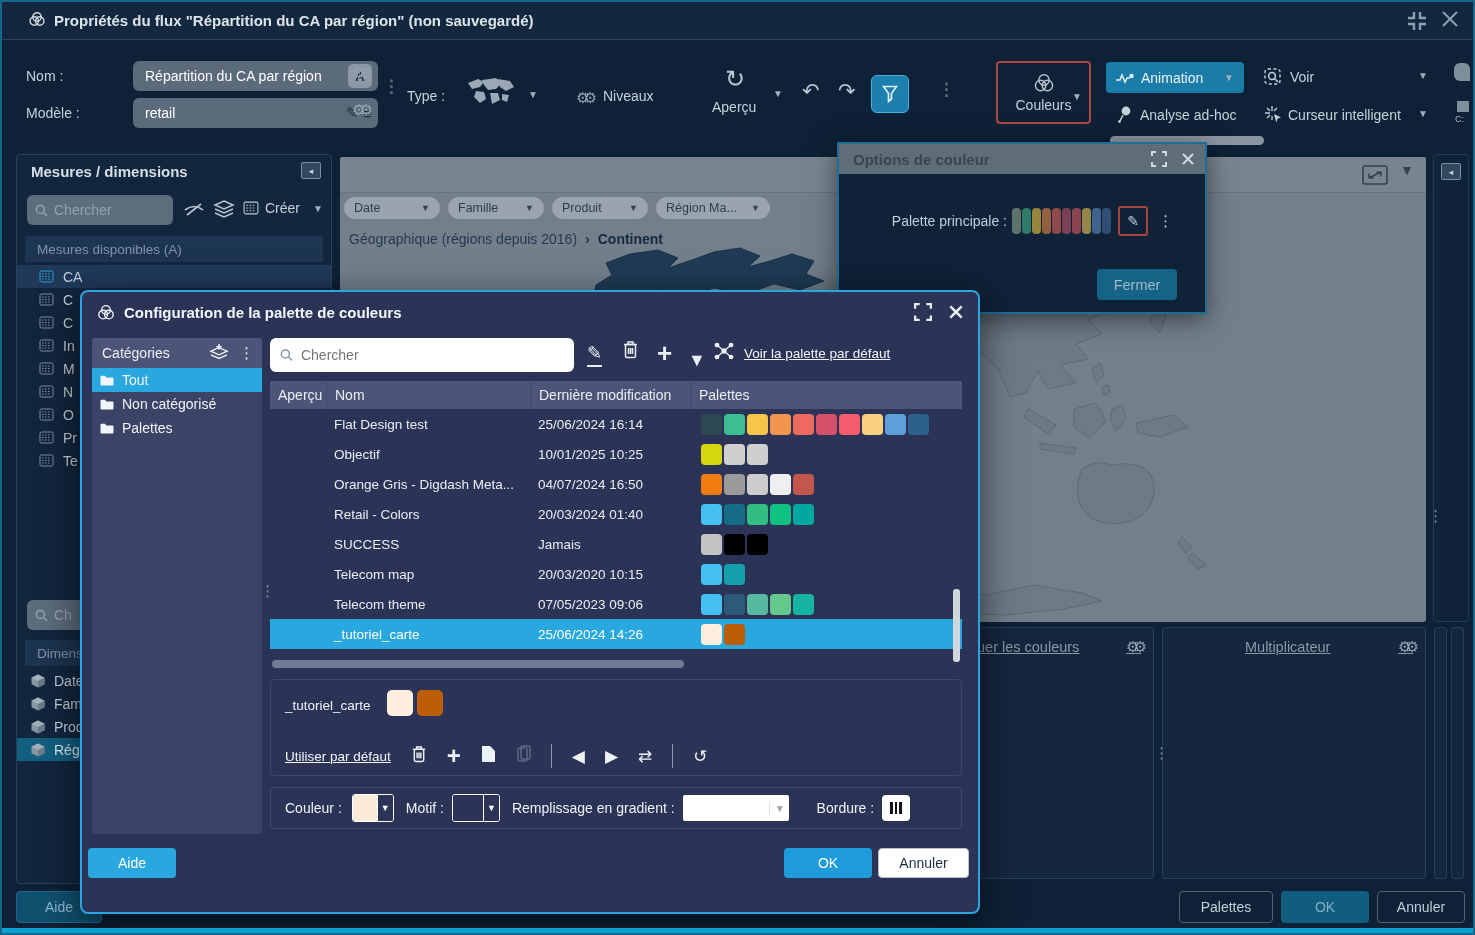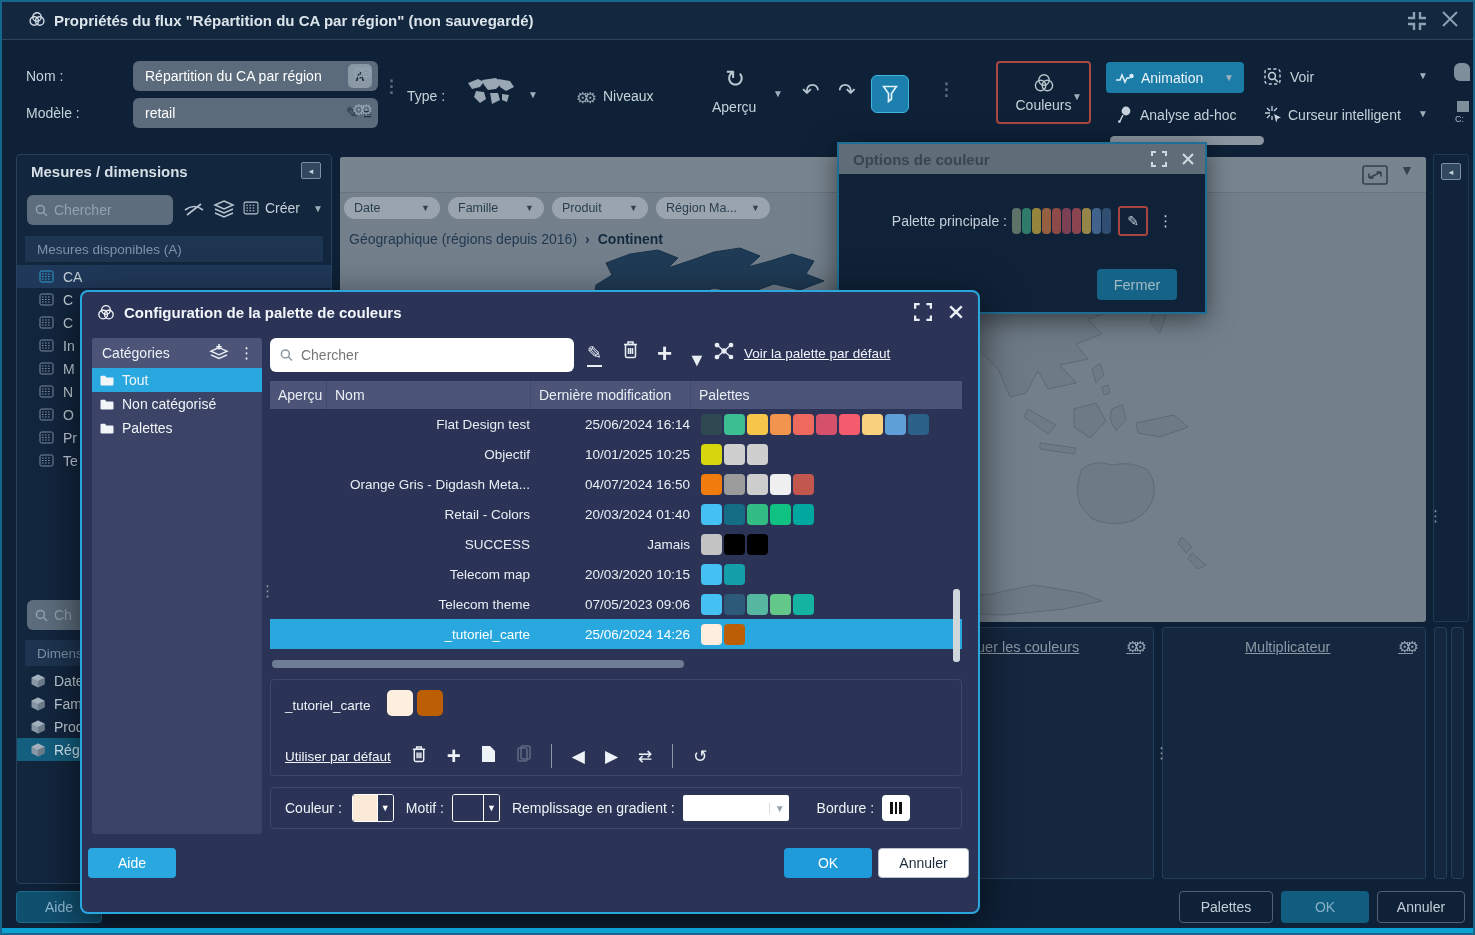--- a/index.html
+++ b/index.html
@@ -105,21 +105,21 @@
   .fold { display:flex; }
   .pal-search { position:absolute; left:188px; top:46px; width:304px; height:34px; background:#fff; border-radius:6px;
                 display:flex; align-items:center; padding:0 10px; gap:8px; }
   .pal-search input { border:none; outline:none; font-size:14px; color:#333; width:100%; font-family:"Liberation Sans", sans-serif; }
   .tool-ic { position:absolute; top:50px; color:#e8eef4; font-size:18px; }
   .link { color:#f2f6fa; font-size:13.5px; text-decoration:underline; }
   .ptable-head { position:absolute; left:188px; top:89px; width:692px; height:28px; background:#4c5478; display:grid;
                  grid-template-columns:56px 204px 160px 1fr; align-items:center; color:#e9eef3; font-size:14px; }
   .ptable-head > div { padding-left:8px; height:100%; display:flex; align-items:center; border-left:1px solid #3f4a6e; }
   .ptable-head > div:first-child { border-left:none; }
-  .prows { position:absolute; left:188px; top:117px; width:692px;text-align:right; }
+  .prows { position:absolute; left:188px; top:117px; width:692px; }
   .prow { height:30px; display:grid; grid-template-columns:56px 204px 160px 1fr; align-items:center; color:#e9eef3; font-size:13.5px; }
   .prow-sel { background:#29a8e0; color:#fff; }
   .pc { padding-left:8px; }
   .c-pal { display:flex; gap:2px; padding-left:11px; }
   .chip { width:21px; height:21px; border-radius:4px; display:inline-block; }
   .hscroll { position:absolute; left:188px; top:367px; width:692px; height:10px; }
   .hscroll .thumb { position:absolute; left:2px; top:1px; width:412px; height:8px; background:#6f7c95; border-radius:4px; }
   .vscroll-thumb { position:absolute; left:871px; top:297px; width:7px; height:73px; background:#cfd6dc; border-radius:3px; }
   .detail-box { position:absolute; left:188px; top:387px; width:692px; height:97px; border:1px solid #3a4a6e; border-radius:4px; }
   .detail-name { position:absolute; left:14px; top:18px; color:#eef3f7; font-size:13.5px; }

